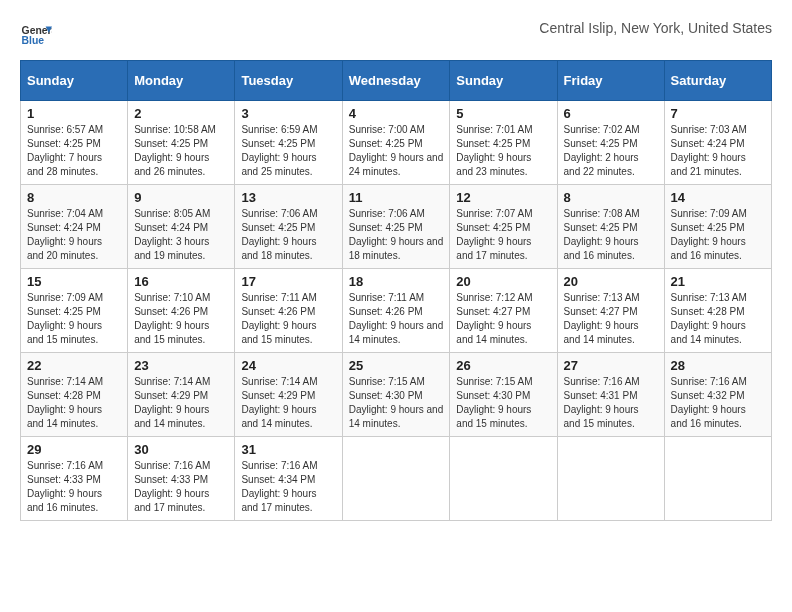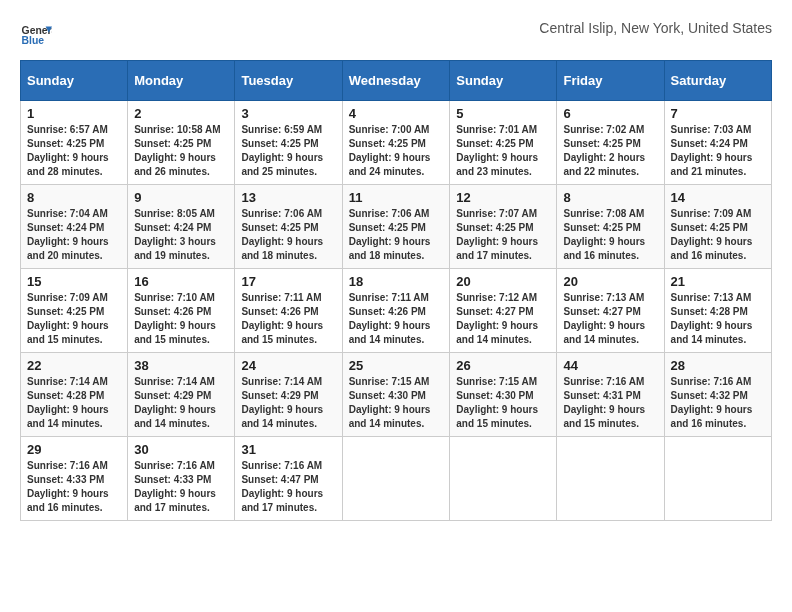--- a/index.html
+++ b/index.html
@@ -68,21 +68,20 @@
       font-size: 13px;
       font-weight: bold;
       display: block;
       margin-bottom: 2px;
       color: #222;
     }
     .day-info {
       font-size: 10px;
       line-height: 1.4;
       color: #333;
-      font-weight: bold;
     }
     .empty-cell {
       background: #fff !important;
     }
     .row-alt td {
       background-color: #f0f4fa;
     }
   </style>
 </head>
 <body>
@@ -112,21 +111,21 @@
       <th>Saturday</th>
     </tr>
   </thead>
   <tbody id="calendar-body">
   <tr>
         <td>
         <span class="day-number">1</span>
         <div class="day-info">
           <span>Sunrise: 6:57 AM</span><br>
           <span>Sunset: 4:25 PM</span><br>
-          <span>Daylight: 9 hours and 28 minutes.</span>
+          <span>Daylight: 7 hours and 28 minutes.</span>
         </div>
       </td>
         <td>
         <span class="day-number">2</span>
         <div class="day-info">
           <span>Sunrise: 10:58 AM</span><br>
           <span>Sunset: 4:25 PM</span><br>
           <span>Daylight: 9 hours and 26 minutes.</span>
         </div>
       </td>
@@ -290,21 +289,21 @@
       <tr class="row-alt">
         <td>
         <span class="day-number">22</span>
         <div class="day-info">
           <span>Sunrise: 7:14 AM</span><br>
           <span>Sunset: 4:28 PM</span><br>
           <span>Daylight: 9 hours and 14 minutes.</span>
         </div>
       </td>
         <td>
-        <span class="day-number">38</span>
+        <span class="day-number">23</span>
         <div class="day-info">
           <span>Sunrise: 7:14 AM</span><br>
           <span>Sunset: 4:29 PM</span><br>
           <span>Daylight: 9 hours and 14 minutes.</span>
         </div>
       </td>
         <td>
         <span class="day-number">24</span>
         <div class="day-info">
           <span>Sunrise: 7:14 AM</span><br>
@@ -322,21 +321,21 @@
       </td>
         <td>
         <span class="day-number">26</span>
         <div class="day-info">
           <span>Sunrise: 7:15 AM</span><br>
           <span>Sunset: 4:30 PM</span><br>
           <span>Daylight: 9 hours and 15 minutes.</span>
         </div>
       </td>
         <td>
-        <span class="day-number">44</span>
+        <span class="day-number">27</span>
         <div class="day-info">
           <span>Sunrise: 7:16 AM</span><br>
           <span>Sunset: 4:31 PM</span><br>
           <span>Daylight: 9 hours and 15 minutes.</span>
         </div>
       </td>
         <td>
         <span class="day-number">28</span>
         <div class="day-info">
           <span>Sunrise: 7:16 AM</span><br>
@@ -359,21 +358,21 @@
         <div class="day-info">
           <span>Sunrise: 7:16 AM</span><br>
           <span>Sunset: 4:33 PM</span><br>
           <span>Daylight: 9 hours and 17 minutes.</span>
         </div>
       </td>
         <td>
         <span class="day-number">31</span>
         <div class="day-info">
           <span>Sunrise: 7:16 AM</span><br>
-          <span>Sunset: 4:47 PM</span><br>
+          <span>Sunset: 4:34 PM</span><br>
           <span>Daylight: 9 hours and 17 minutes.</span>
         </div>
       </td>
         <td class="empty-cell"></td>
         <td class="empty-cell"></td>
         <td class="empty-cell"></td>
         <td class="empty-cell"></td>
       </tr>
     </tbody>
 </table>

